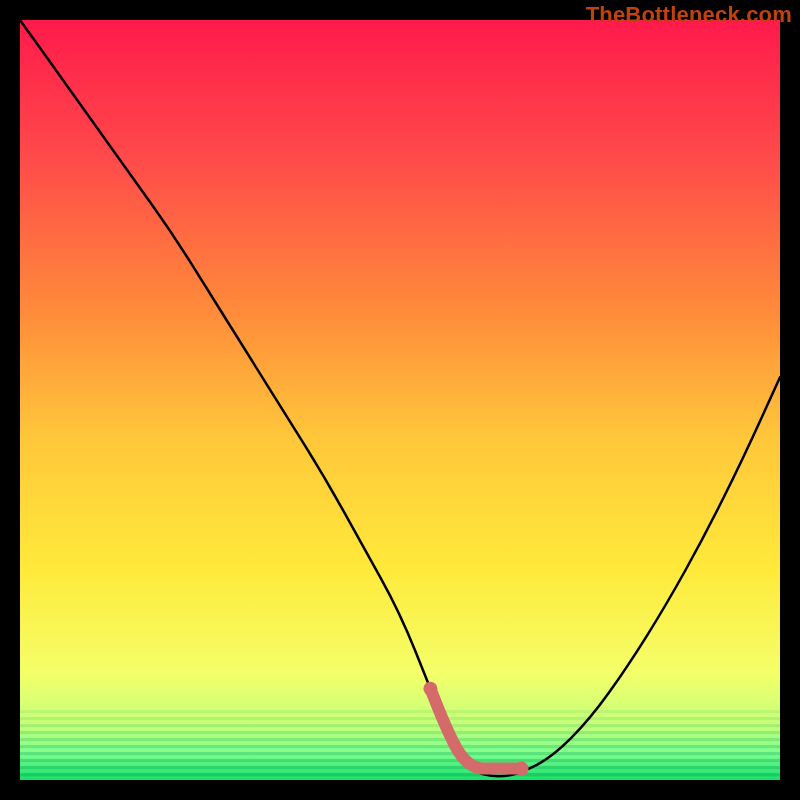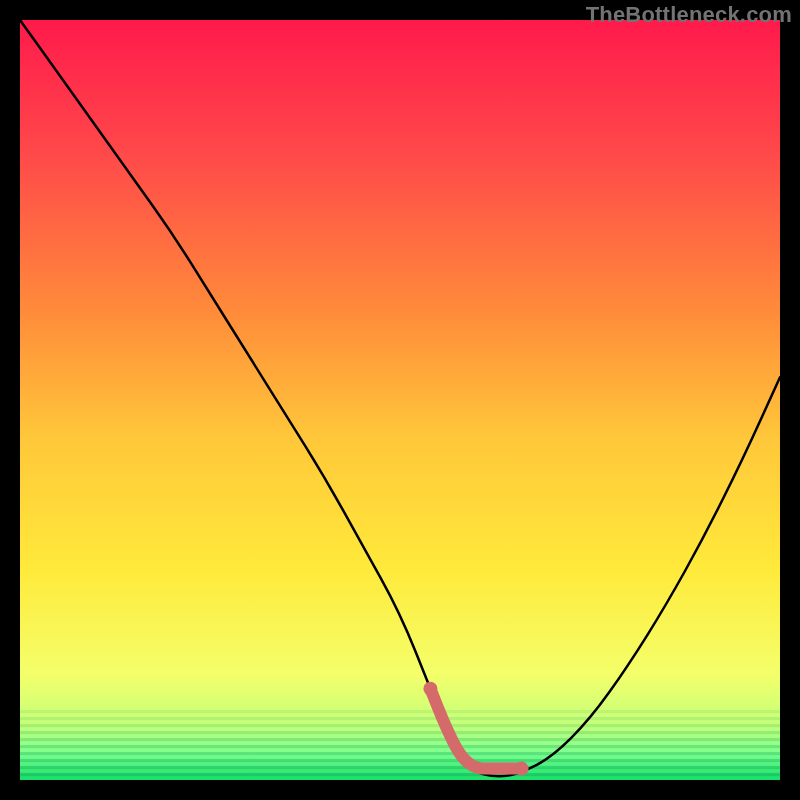--- a/index.html
+++ b/index.html
@@ -22,21 +22,21 @@
     left: 20px;
     top: 20px;
     width: 760px;
     height: 760px;
     overflow: hidden;
   }
   .watermark {
     position: absolute;
     right: 8px;
     top: 2px;
-    color: #737373;
+    color: #c2410c;
     font-size: 22px;
     font-weight: 600;
     letter-spacing: 0.2px;
     z-index: 5;
     -webkit-font-smoothing: antialiased;
   }
   svg { display: block; }
 </style>
 </head>
 <body>

